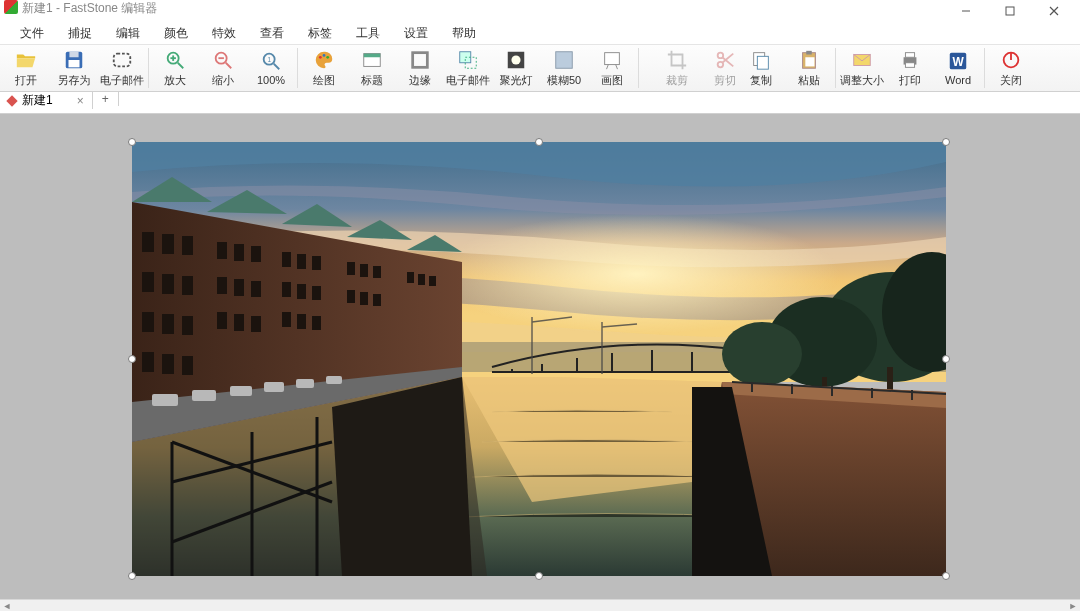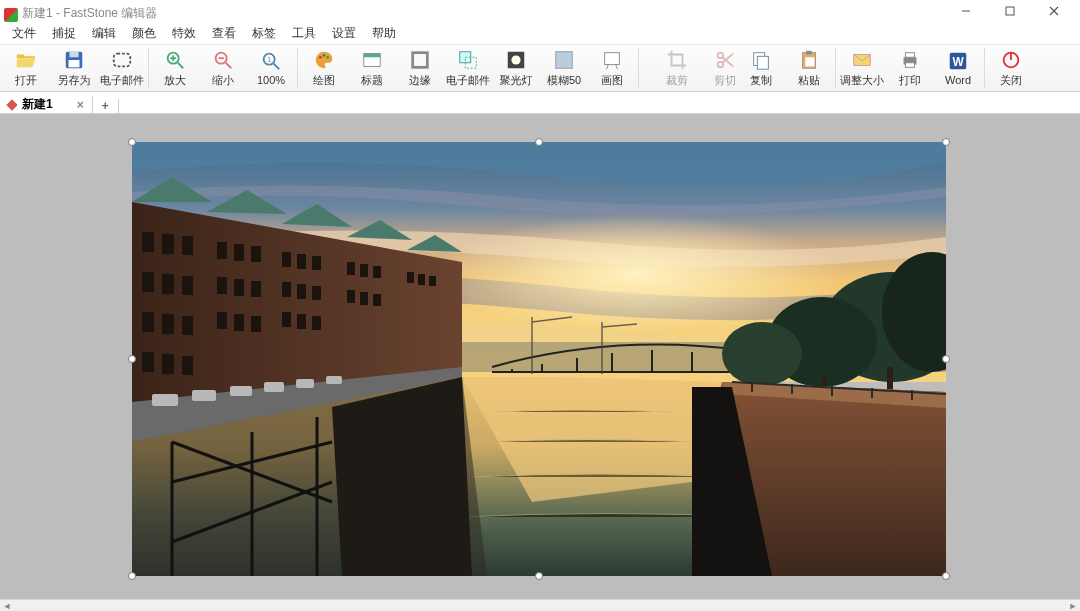--- a/index.html
+++ b/index.html
@@ -1,37 +1,37 @@
 <!DOCTYPE html>
 <html><head>
 <meta charset="utf-8">
 <style>
 * { box-sizing: border-box; margin: 0; padding: 0; font-family: "Microsoft YaHei", "SimSun", sans-serif; }
 html, body { width: 1080px; height: 611px; overflow: hidden; background: #fff; }
 
 
-.titlebar { height: 22px; display: flex; align-items: flex-end; padding: 0 4px; color: #888; font-size: 12px; background: #fff; }
+.titlebar { height: 22px; display: flex; align-items: flex-start; padding: 0 4px; color: #888; font-size: 12px; background: #fff; }
 .titlebar-icon { width: 14px; height: 14px; margin-right: 4px; border-radius: 2px; background: linear-gradient(135deg,#d33 0 50%,#3a3 50% 100%); }
 .titlebar-title { flex: 1; }
 .titlebar-btn { width: 44px; height: 22px; display: flex; align-items: center; justify-content: center; color: #555; }
 
 
 .menubar { height: 22px; display: flex; align-items: center; padding: 0 4px; font-size: 12px; color: #333; }
-.menu-item { padding: 2px 8px; }
+.menu-item { padding: 2px 8px; margin-left: 8px; }
 
 
 .toolbar { height: 48px; display: flex; align-items: center; border-top: 1px solid #e5e5e5; border-bottom: 1px solid #d0d0d0; background: linear-gradient(#fdfdfd,#f3f3f3); padding: 0 2px; position: relative; }
 .tool-btn { display: flex; flex-direction: column; align-items: center; justify-content: center; width: 48px; height: 46px; font-size: 11px; color: #333; border: 1px solid transparent; }
 .tool-btn.disabled { opacity: .45; align-items: flex-end; }
 .tool-sep { width: 1px; height: 40px; background: #dcdcdc; margin: 0 2px; }
 .tool-icon { width: 22px; height: 22px; margin-bottom: 2px; display: flex; align-items: center; justify-content: center; }
 .tool-icon svg { width: 22px; height: 22px; }
 
 
-.tabstrip { height: 22px; display: flex; align-items: flex-end; background: #fff; border-bottom: 1px solid #d0d0d0; font-size: 12px; font-weight: bold; }
+.tabstrip { height: 22px; display: flex; align-items: flex-start; background: #fff; border-bottom: 1px solid #d0d0d0; font-size: 12px; }
 .tab { display: flex; align-items: center; padding: 0 8px; border-right: 1px solid #d0d0d0; background: #fff; }
 .tab .dirty { width: 8px; height: 8px; background: #d9534f; transform: rotate(45deg); margin-right: 6px; }
 .tab .close { margin-left: 24px; color: #888; font-size: 12px; }
 .tab.add { width: 26px; justify-content: center; color: #666; }
 
 
 .workspace { position: relative; height: calc(611px - 22px - 22px - 48px - 22px - 12px); background: #bdbdbd; overflow: hidden; }
 .canvas-wrap { position: absolute; left: 132px; top: 28px; width: 814px; height: 434px; }
 .canvas-img { width: 100%; height: 100%; display: block; }
 .sel-handle { position: absolute; width: 8px; height: 8px; background: #fff; border: 1px solid #7a7a7a; border-radius: 50%; }

